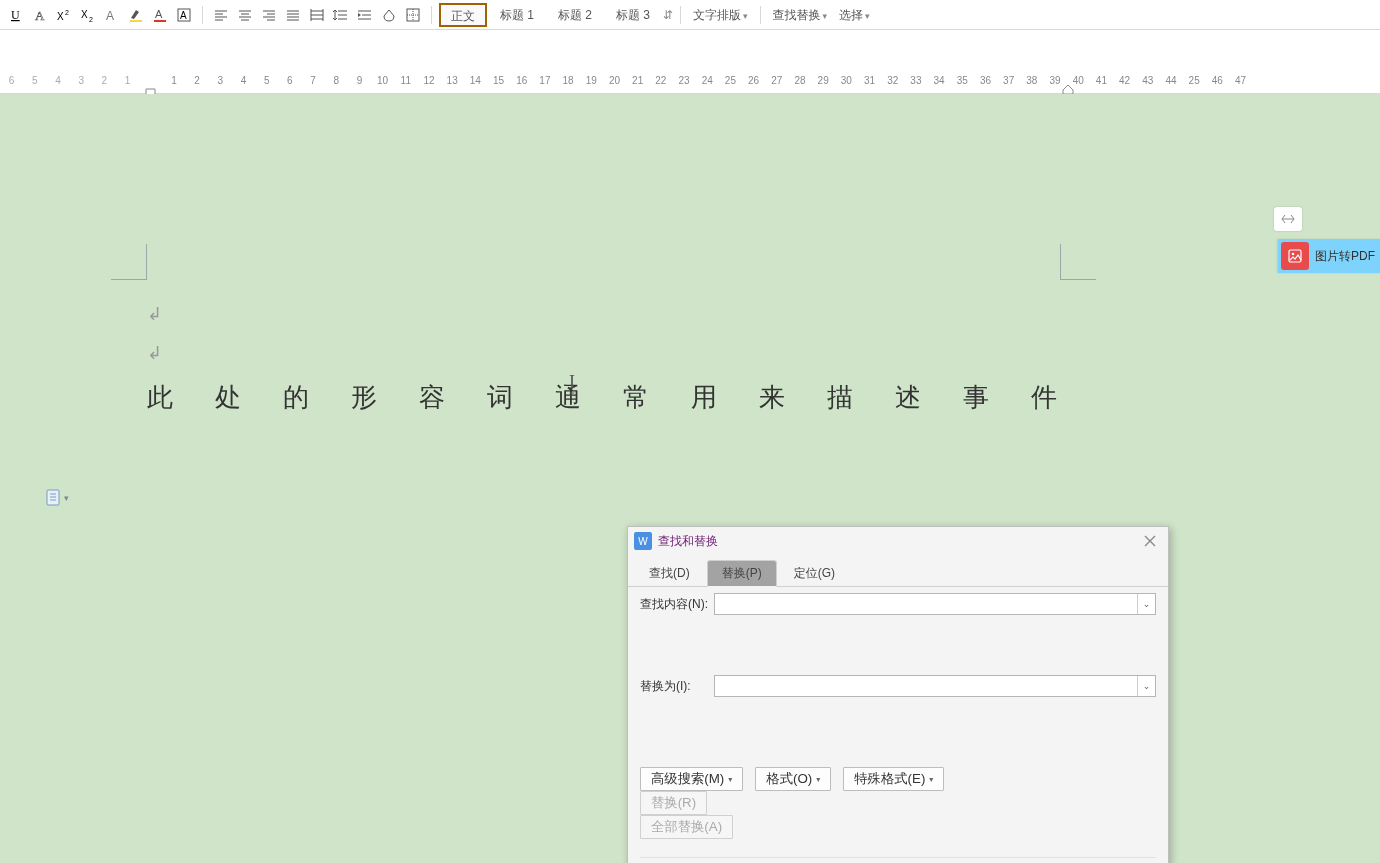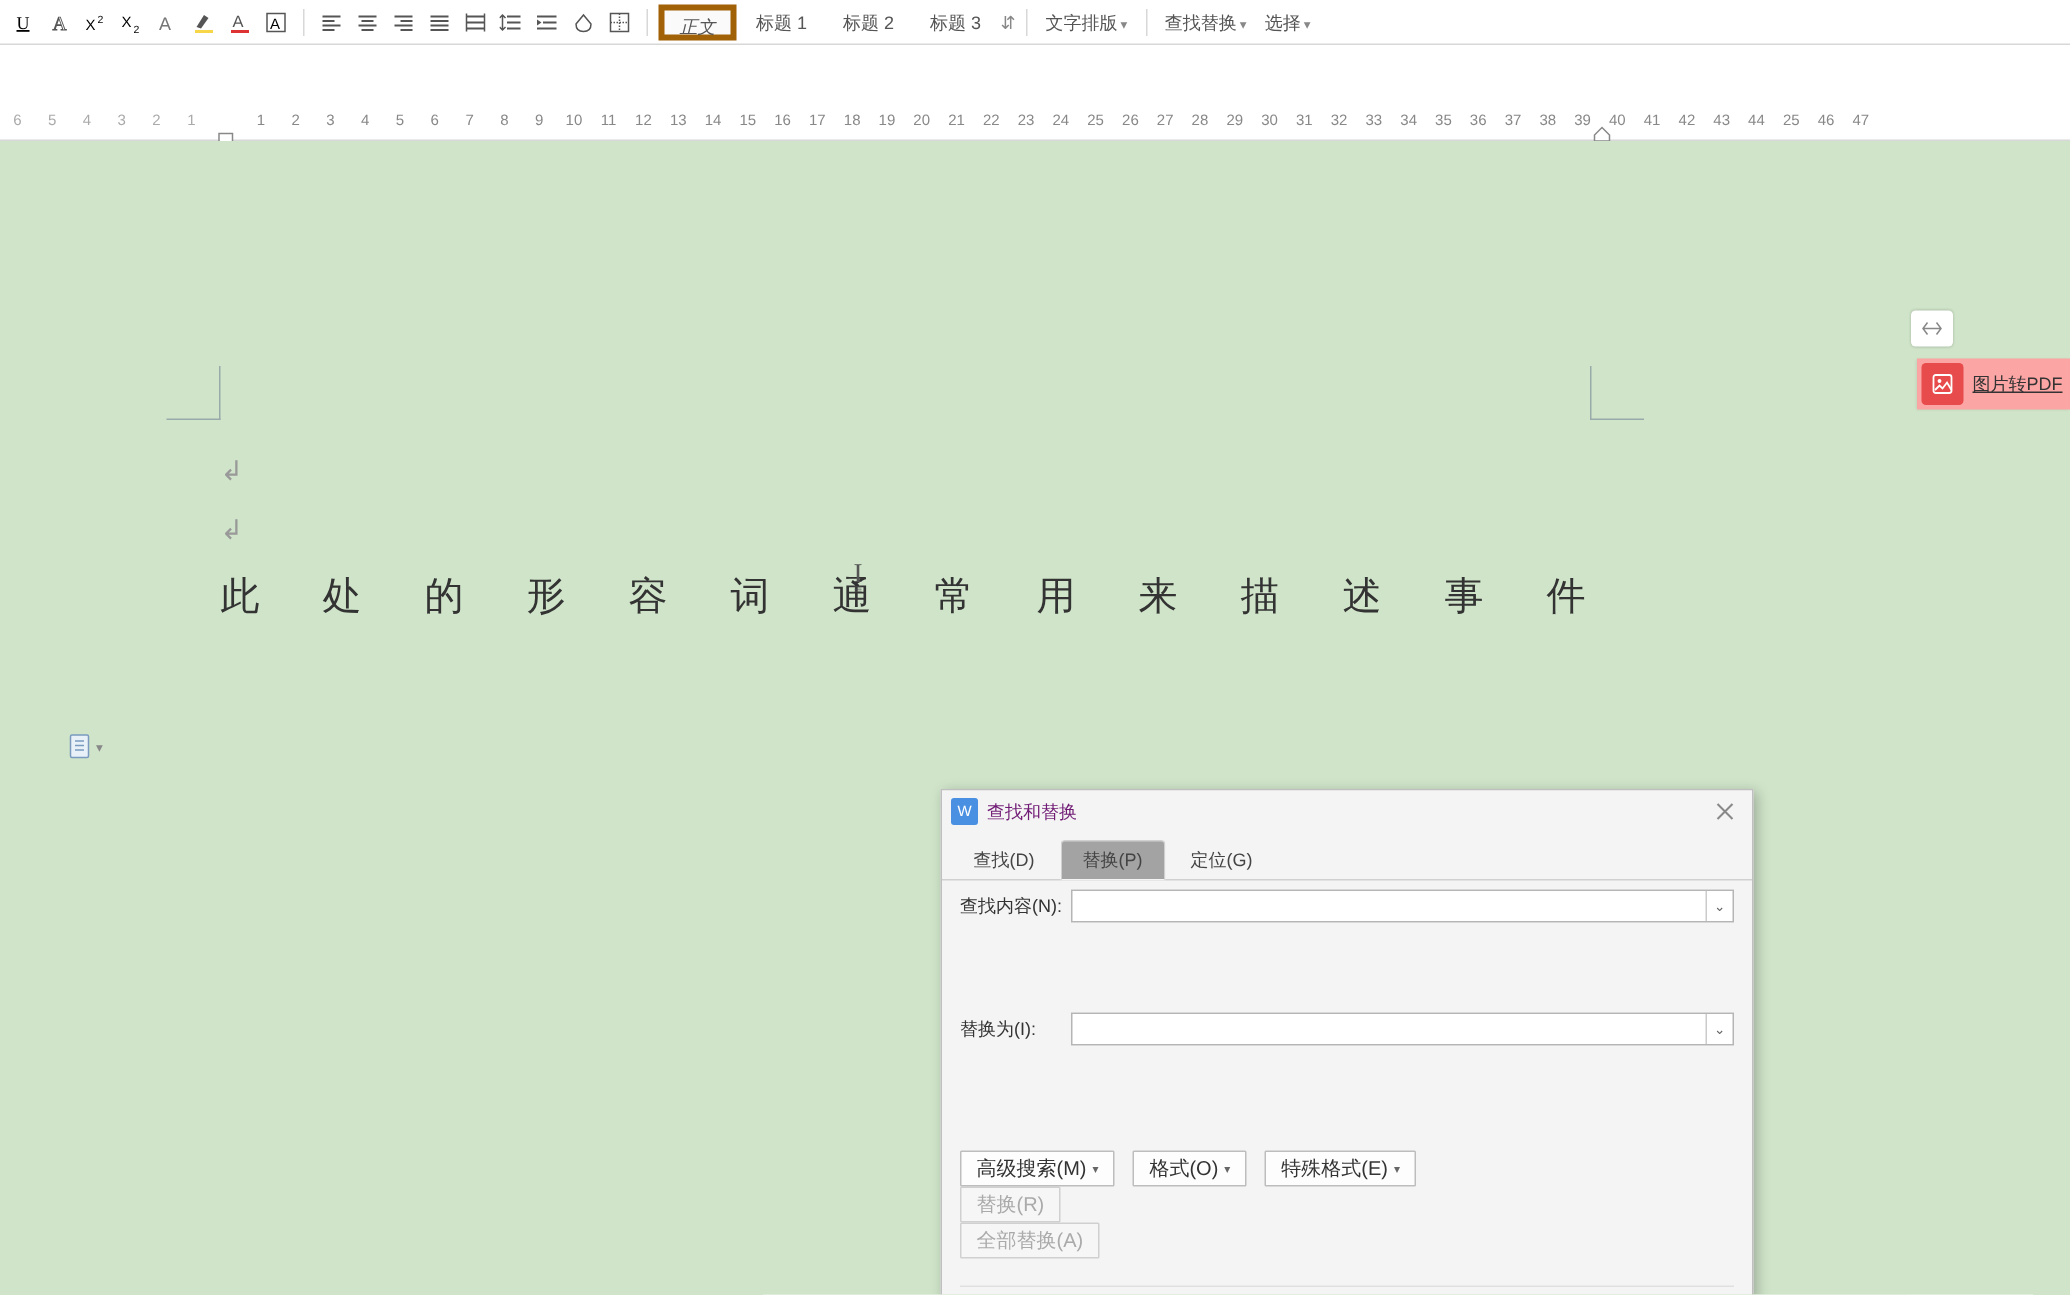--- a/index.html
+++ b/index.html
@@ -31,21 +31,21 @@
     margin: 0 1px; color: #555; cursor: pointer;
     border-radius: 2px;
   }
   .tb-btn svg { display: block; }
   .style-pick {
     border: 1px solid transparent;
     height: 24px; line-height: 22px;
     padding: 0 10px; margin: 0 1px;
     font-size: 12px; color: #555; cursor: pointer;
   }
-  .style-pick.active { border: 4px solid #a16207; background: #fafafa; font-style: italic; }
+  .style-pick.active { border: 2px solid #a16207; background: #fafafa; }
   .style-drop {
     width: 12px; height: 22px; color: #888;
     display: flex; align-items: center; justify-content: center;
     cursor: pointer;
   }
   .menu-txt {
     font-size: 12px; color: #555;
     padding: 0 6px; height: 22px; line-height: 22px;
     cursor: pointer;
   }
@@ -132,25 +132,24 @@
     width: 28px; height: 24px;
     background: #fff; border-radius: 3px;
     box-shadow: 0 0 2px rgba(0,0,0,0.2);
     display: flex; align-items: center; justify-content: center;
     color: #888; cursor: pointer;
   }
   .side-pdf {
     position: absolute;
     right: 0; top: 145px;
     width: 102px; height: 34px;
-    background: #fca5a5;
+    background: #7dd3fc;
     display: flex; align-items: center;
     box-shadow: -1px 0 2px rgba(0,0,0,0.1);
     cursor: pointer;
-    text-decoration: underline;
   }
   .side-pdf .ico {
     width: 28px; height: 28px;
     background: #e84b4b;
     border-radius: 3px;
     margin: 0 6px 0 3px;
     display: flex; align-items: center; justify-content: center;
     color: #fff;
   }
   .side-pdf .lbl { font-size: 12px; color: #333; }

